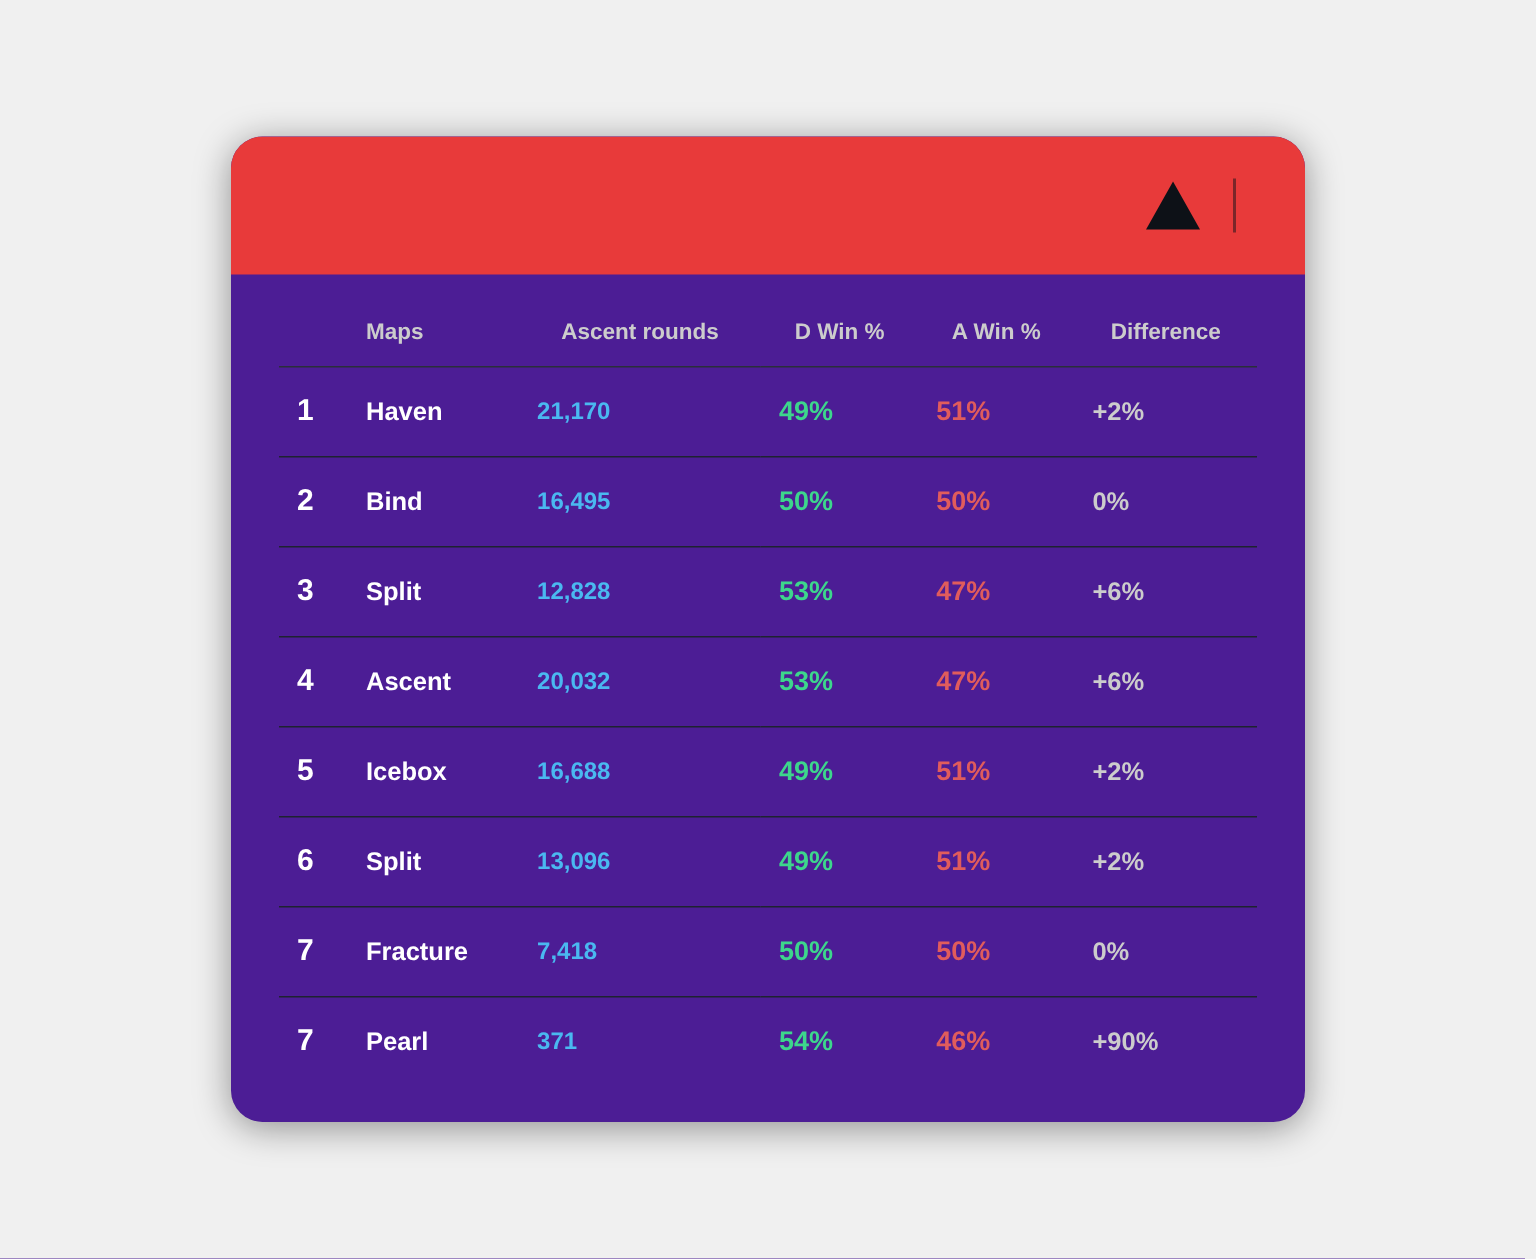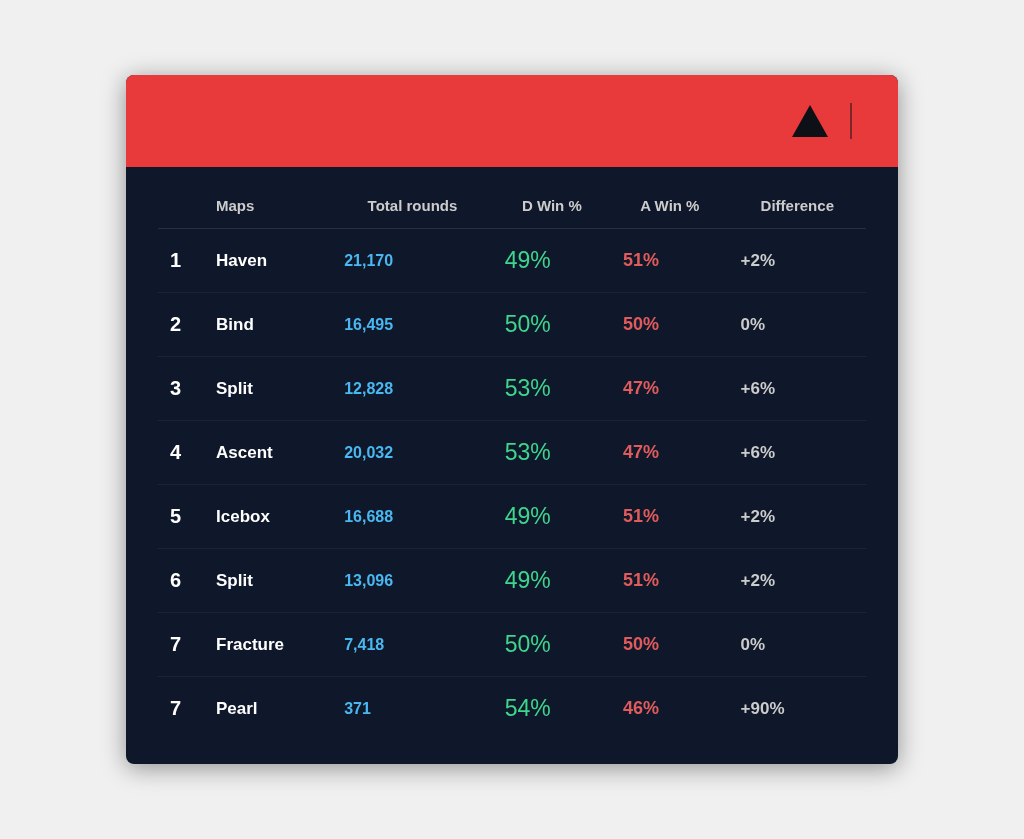--- a/index.html
+++ b/index.html
@@ -11,23 +11,23 @@
     body {
       background: #f0f0f0;
       display: flex;
       justify-content: center;
       align-items: center;
       min-height: 100vh;
       font-family: 'Arial', sans-serif;
     }
 
     .card {
-      width: 772px;
-      background: #0f172a;
-      border-radius: 8px;
+      width: 716px;
+      background: #4c1d95;
+      border-radius: 21px;
       overflow: hidden;
       box-shadow: 0 4px 24px rgba(0,0,0,0.4);
     }
 
     .header {
       background: #e83a3a;
       padding: 28px 32px;
       display: flex;
       justify-content: space-between;
       align-items: center;
@@ -145,22 +145,22 @@
     }
 
     .td-rounds {
       color: #4ab8f0;
       font-size: 16px;
       font-weight: 600;
     }
 
     .td-dwin {
       color: #3dd68c;
-      font-size: 23px;
-      font-weight: 400;
+      font-size: 18px;
+      font-weight: 700;
       margin-top: 44px;
     }
 
     .td-awin {
       color: #e05c5c;
       font-size: 18px;
       font-weight: 700;
     }
 
     .td-diff {
@@ -189,21 +189,21 @@
       </div>
     </div>
   </div>
 
   <div class="table-container">
     <table>
       <thead>
         <tr>
           <th></th>
           <th>Maps</th>
-          <th>Total rounds</th>
+          <th>Ascent rounds</th>
           <th>D Win %</th>
           <th>A Win %</th>
           <th>Difference</th>
         </tr>
       </thead>
       <tbody id="table-body">
       <tr>
       <td class="td-rank">1</td>
       <td class="td-map">Haven</td>
       <td class="td-rounds">21,170</td>

